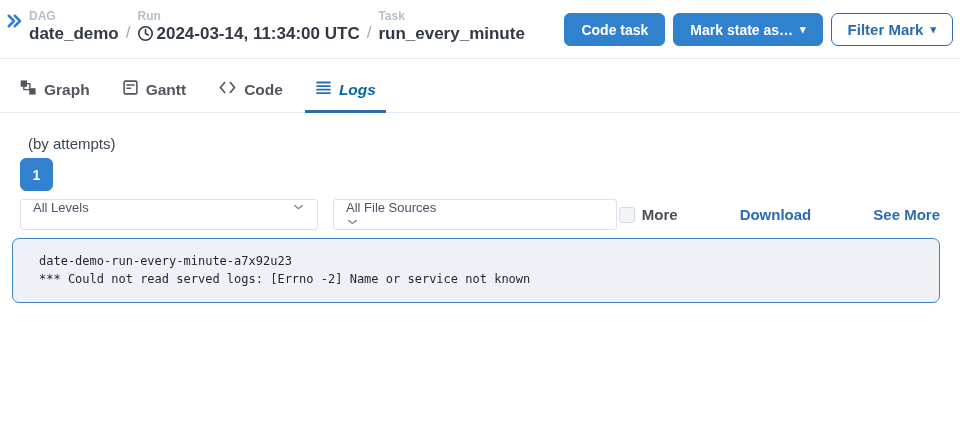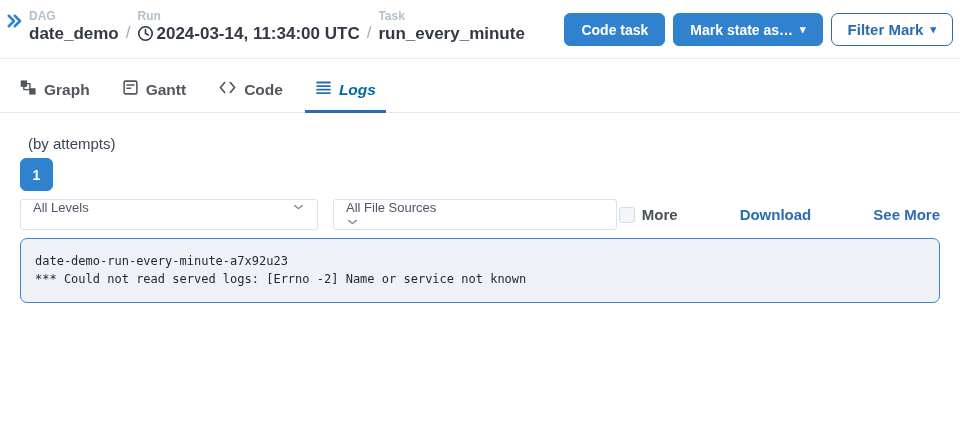--- a/index.html
+++ b/index.html
@@ -174,25 +174,25 @@
   .log-link {
     font-size: 15px;
     font-weight: 700;
     color: #2b6cb0;
     text-decoration: none;
     cursor: pointer;
     margin-left: 32px;
   }
 
   .log-box {
-    margin: 8px 20px 0 20px;
+    margin: 8px 20px 0 12px;
     border: 1px solid #3d84c8;
     border-radius: 7px;
     background: #eef2f7;
-    padding: 13px 14px;
+    padding: 13px 26px;
     height: 65px;
     overflow: hidden;
   }
   .log-line {
     font-family: "DejaVu Sans Mono", "Liberation Mono", monospace;
     font-size: 12px;
     line-height: 18px;
     color: #24292f;
     white-space: pre;
   }

